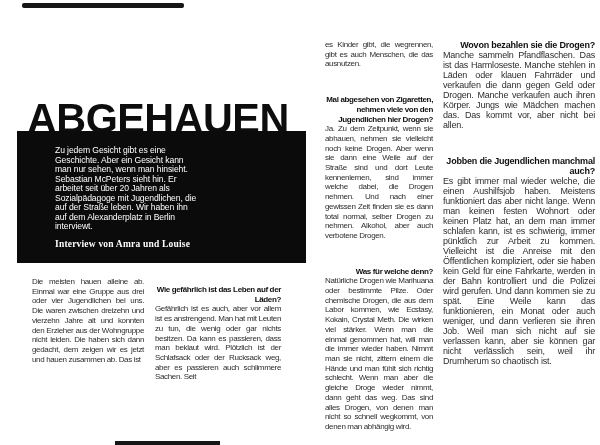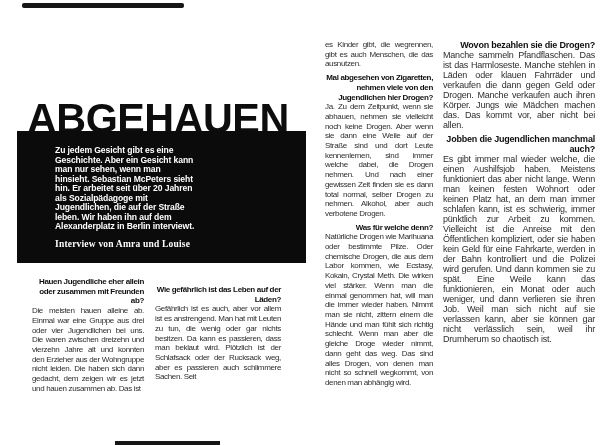--- a/index.html
+++ b/index.html
@@ -17,34 +17,34 @@
 
   #headline{
     left:27px;top:97px;line-height:1;white-space:nowrap;
     font-size:43px;font-weight:800;letter-spacing:-0.5px;color:#0d0d0d;
     transform:scaleX(0.96);transform-origin:left top;
   }
 
   #intro-box{left:17px;top:131px;width:289px;height:132px;background:#0b0b0b;}
   #intro-text{
     position:absolute;left:38px;top:15px;width:142px;
-    color:#ffffff;font-weight:700;font-size:8.6px;line-height:9.5px;letter-spacing:-0.1px;
+    color:#ffffff;font-weight:400;font-size:8.6px;line-height:9.5px;letter-spacing:-0.1px;
   }
   #byline{
     position:absolute;left:38px;top:108px;color:#ffffff;
     font-family:"Liberation Serif", serif;font-size:9.5px;font-weight:700;letter-spacing:0.2px;
   }
 
   .col{
     font-size:8px;line-height:9.7px;letter-spacing:-0.35px;
     color:#2d2d2d;text-align:justify;
   }
   .col .p{margin:0;}
   .col .h{font-weight:700;color:#0f0f0f;text-align:right;}
-  .col .h:not(:first-child){margin-top:4px;}
+  .col .h:not(:first-child){margin-top:26px;}
 
   #lcol1{left:32px;top:277px;width:112px;}
   #lcol2{left:155px;top:285px;width:126px;}
   
   #rcol1{left:13px;top:40px;width:108px;}
   #rcol2{left:131px;top:40px;width:152px;font-size:9px;line-height:10px;letter-spacing:-0.2px;}
 
   #bottom-rule{left:115px;top:441px;width:105px;height:4px;background:#161616;}
 </style>
 </head>
@@ -54,21 +54,20 @@
   <div class="abs" id="top-rule"></div>
 
   <div class="abs" id="headline">ABGEHAUEN</div>
 
   <div class="abs" id="intro-box">
     <div id="intro-text">Zu jedem Gesicht gibt es eine Geschichte. Aber ein Gesicht kann man nur sehen, wenn man hinsieht. Sebastian McPeters sieht hin. Er arbeitet seit über 20 Jahren als Sozialpädagoge mit Jugendlichen, die auf der Straße leben. Wir haben ihn auf dem Alexanderplatz in Berlin interviewt.</div>
     <div id="byline">Interview von Amra und Louise</div>
   </div>
 
   <div class="abs col" id="lcol1">
-      <div class="h">Hauen Jugendliche eher allein oder zusammen mit Freunden ab?</div>
       <div class="p">Die meisten hauen alleine ab. Einmal war eine Gruppe aus drei oder vier Jugendlichen bei uns. Die waren zwischen dreizehn und vierzehn Jahre alt und konnten den Erzieher aus der Wohngruppe nicht leiden. Die haben sich dann gedacht, dem zeigen wir es jetzt und hauen zusammen ab. Das ist</div>
     </div>
 
   <div class="abs col" id="lcol2">
       <div class="h">Wie gefährlich ist das Leben auf der Läden?</div>
       <div class="p">Gefährlich ist es auch, aber vor allem ist es anstrengend. Man hat mit Leuten zu tun, die wenig oder gar nichts besitzen. Da kann es passieren, dass man beklaut wird. Plötzlich ist der Schlafsack oder der Rucksack weg, aber es passieren auch schlimmere Sachen. Seit</div>
     </div>
 
   <div class="abs" id="bottom-rule"></div>
 </div>

